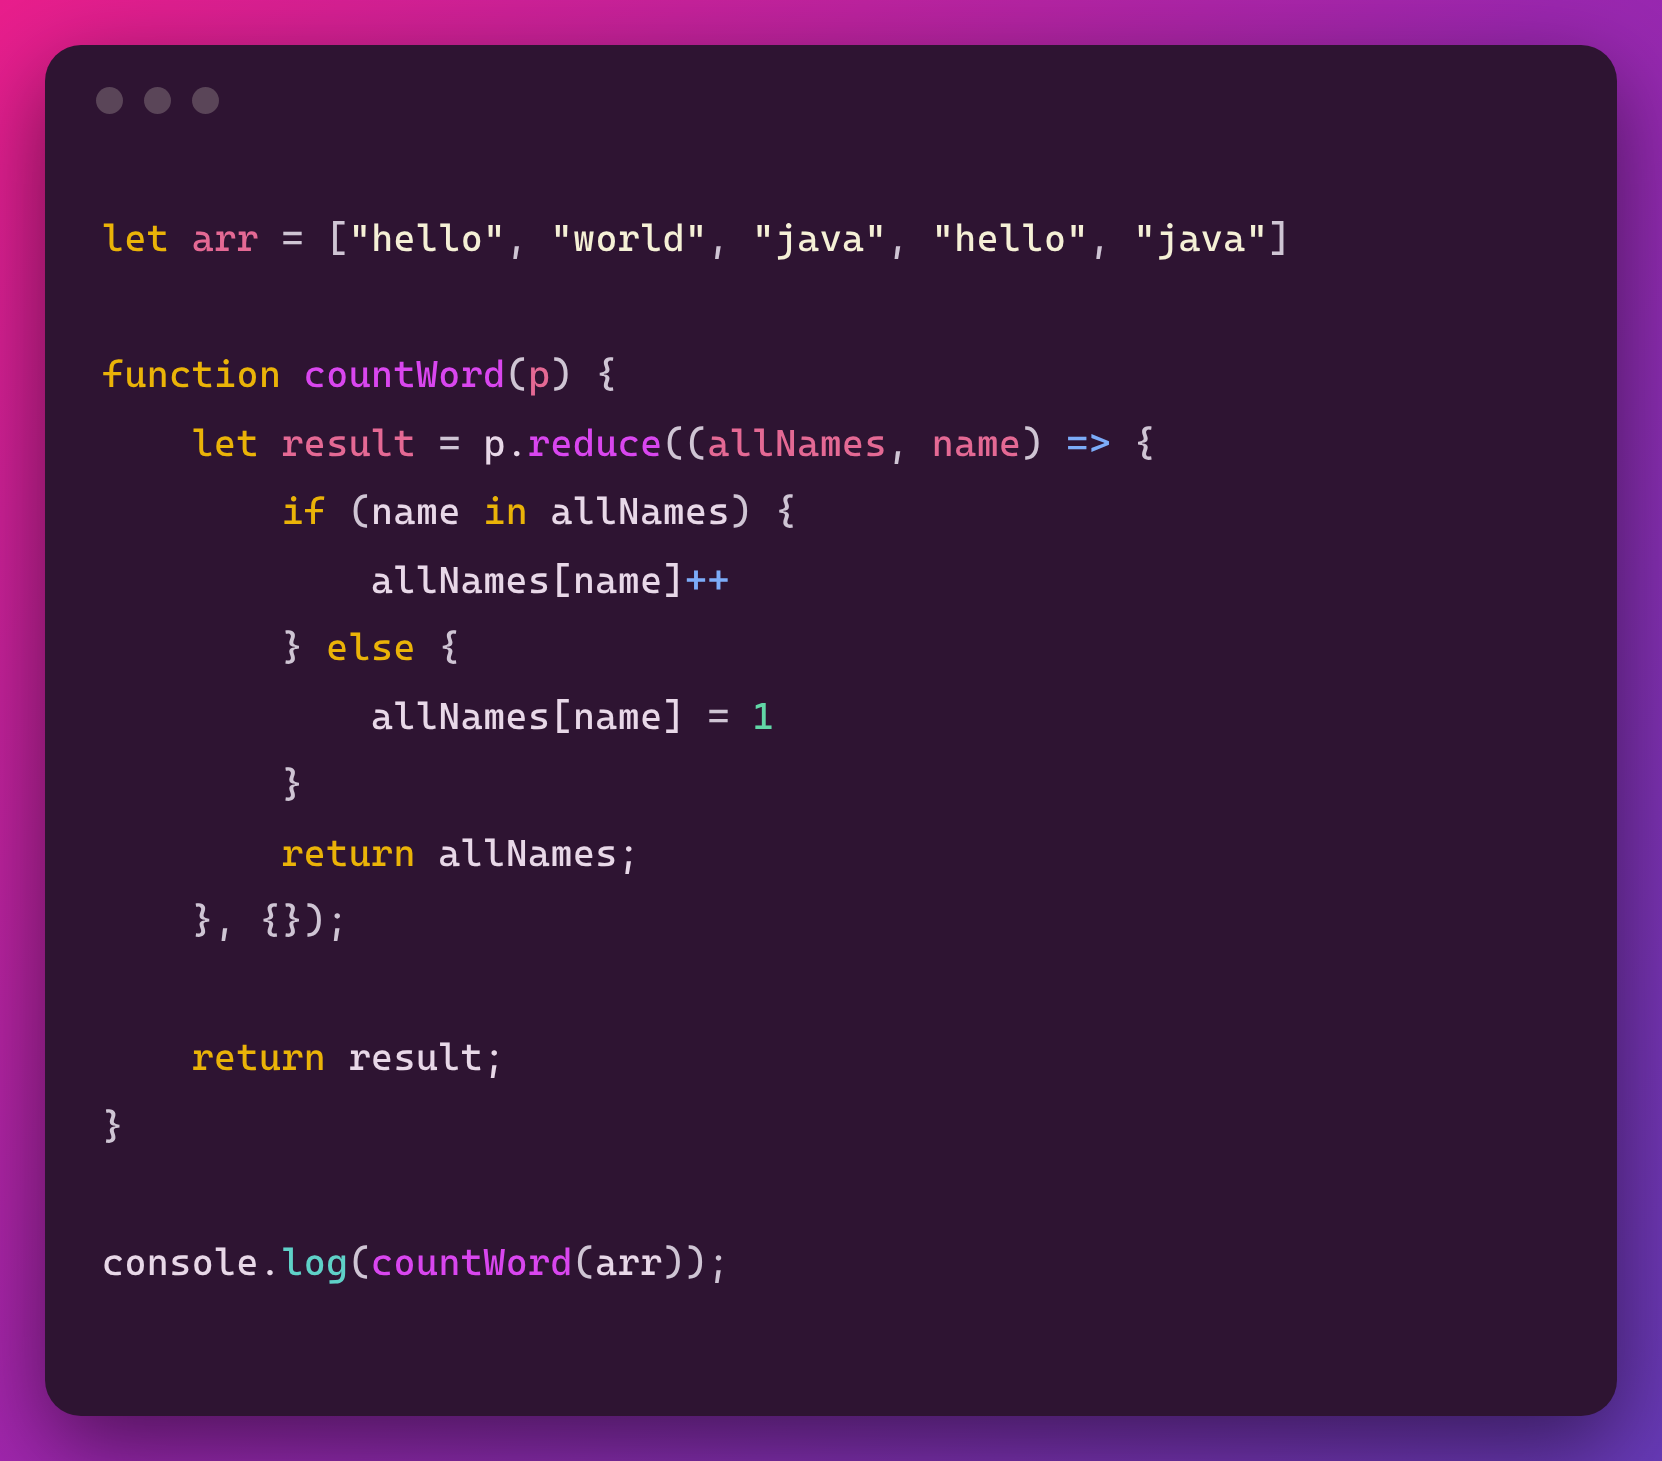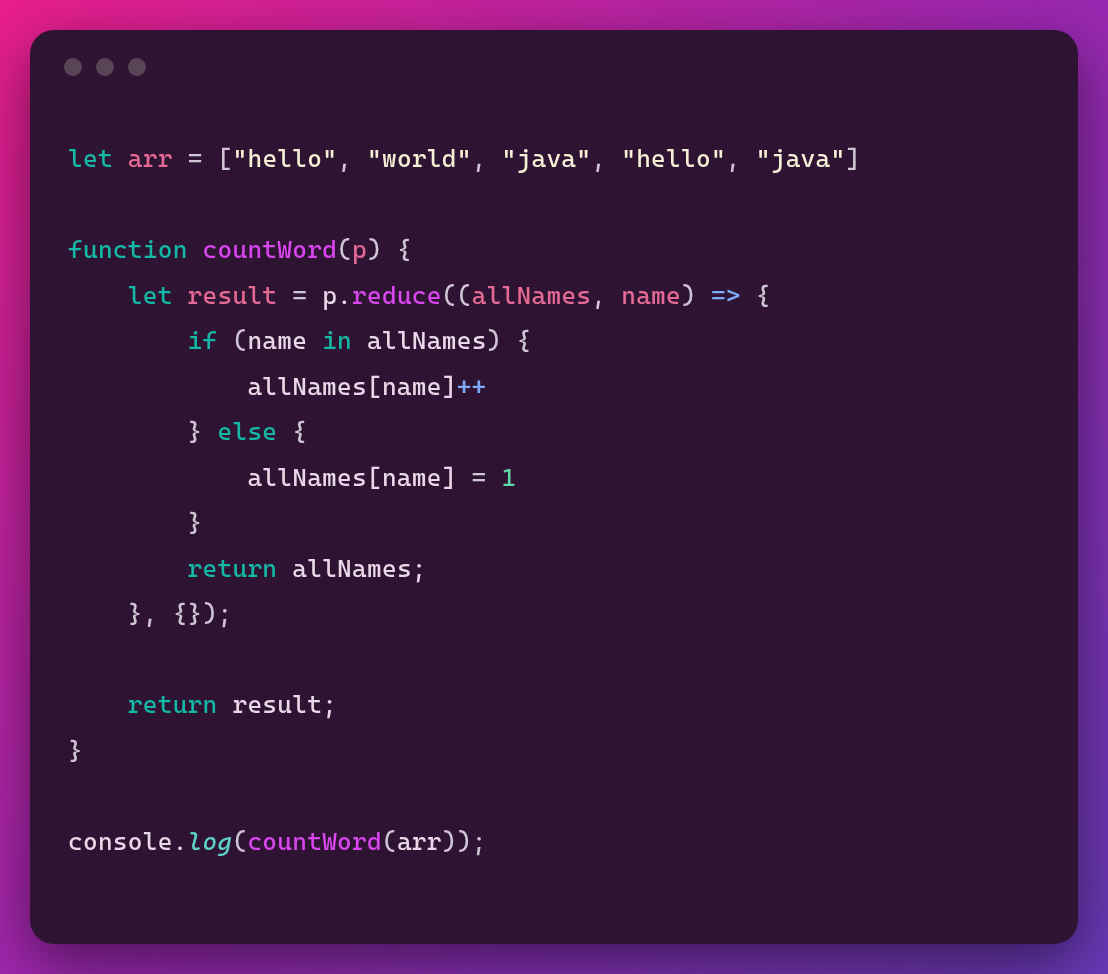--- a/index.html
+++ b/index.html
@@ -47,30 +47,30 @@
     padding: 50px 38px 38px 38px;
     flex: 1;
     font-size: 25px;
     line-height: 1.82;
     letter-spacing: 0.3px;
     color: #e8d8e8;
     white-space: pre;
     overflow: hidden;
   }
   
-  .tok-keyword { color: #14b8a6; }
+  .tok-keyword { color: #eab308; }
   .tok-ident-red { color: #e46994; }
   .tok-op { color: #cfc5d4; }
   .tok-punct { color: #cfc5d4; }
   .tok-string { color: #f5f0d6; }
   .tok-func { color: #d946ef; }
   .tok-arrow { color: #7cacf8; }
   .tok-plain { color: #e8d8e8; }
   .tok-number { color: #61d6a6; }
-  .tok-method { color: #5fd1c8; font-style: italic; }
+  .tok-method { color: #5fd1c8; }
 </style>
 </head>
 <body>
 
 <div class="window">
   <div class="titlebar">
     <div class="traffic-light"></div>
     <div class="traffic-light"></div>
     <div class="traffic-light"></div>
   </div>

